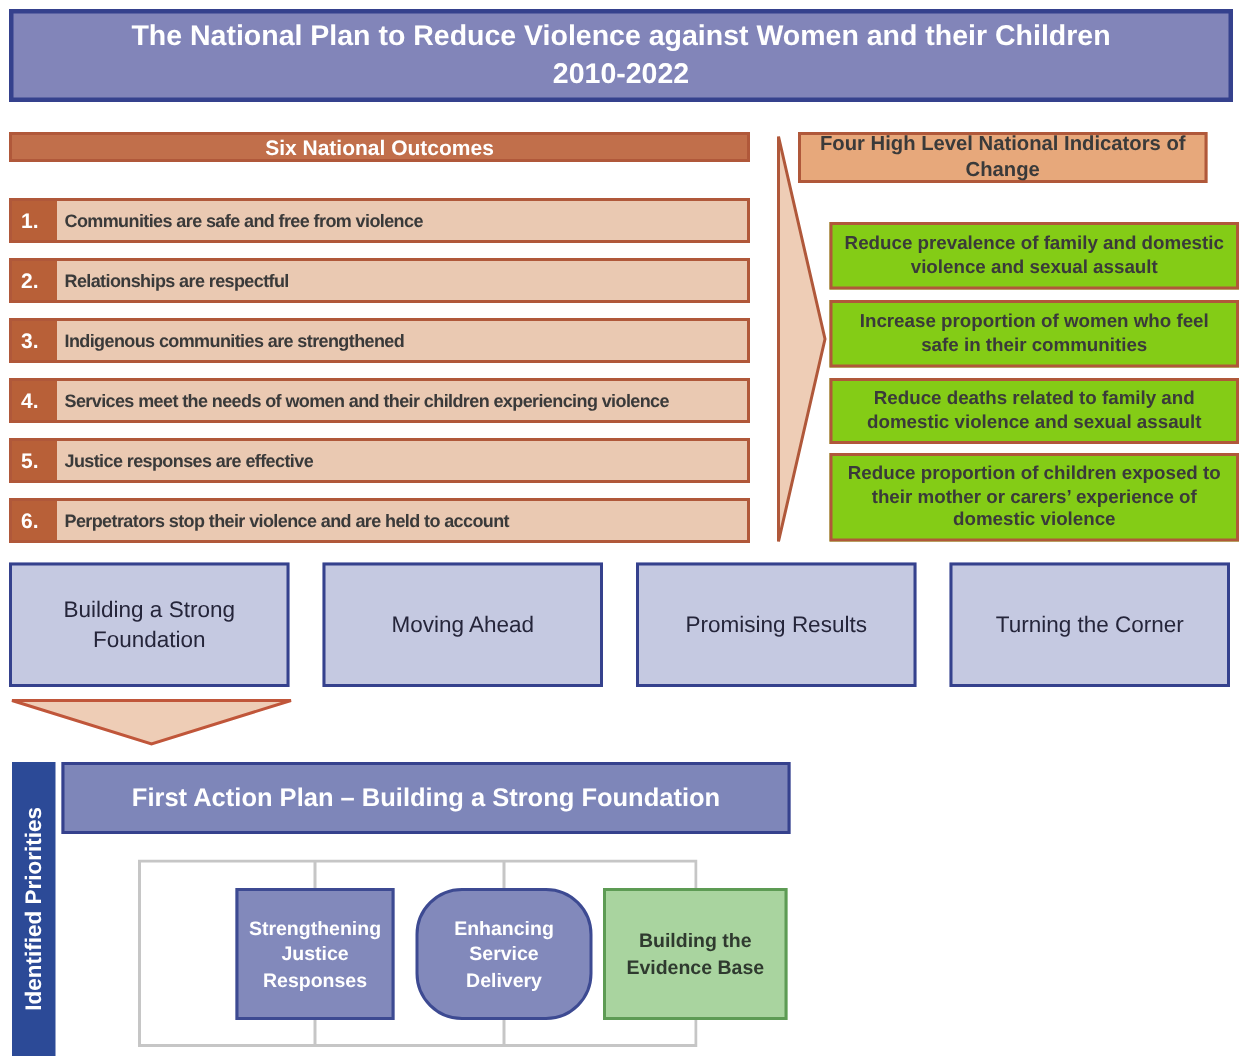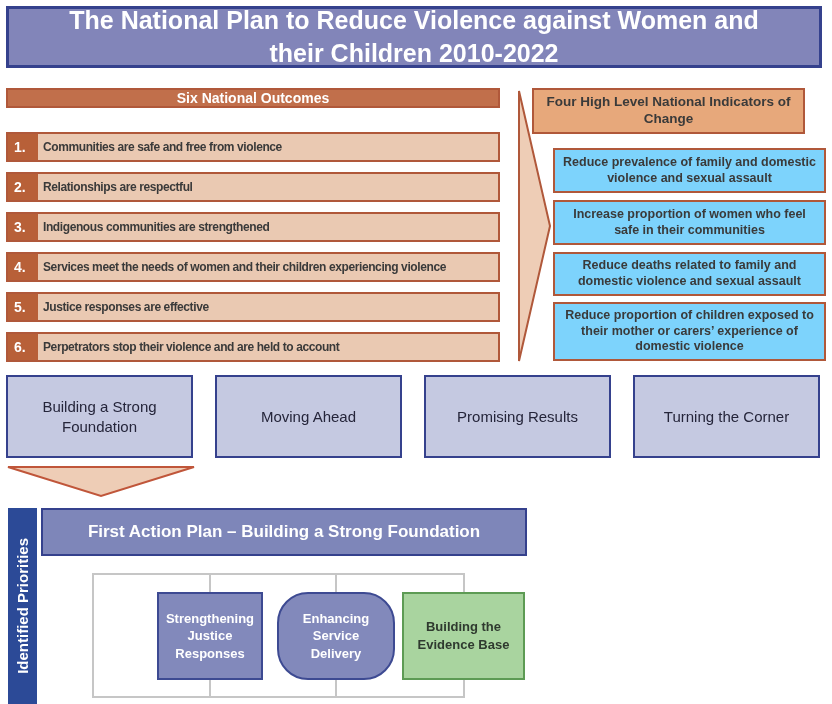--- a/index.html
+++ b/index.html
@@ -6,21 +6,21 @@
   .canvas{
     position:relative;width:832px;height:704px;background:#ffffff;
     font-family:"Liberation Sans",sans-serif;overflow:hidden;
   }
   
   .banner{
     position:absolute;left:6px;top:6px;width:816px;height:62px;
     background:#8285b9;border:3px solid #35418d;box-sizing:border-box;
     display:flex;align-items:center;justify-content:center;text-align:center;
   }
-  .banner span{color:#ffffff;font-weight:bold;font-size:25px;line-height:1.32;padding:0 55px;}
+  .banner span{color:#ffffff;font-weight:bold;font-size:19px;line-height:1.32;padding:0 55px;}
   
   .outcomes-header{
     position:absolute;left:6px;top:88px;width:494px;height:20px;
     background:#c16f4b;border:2px solid #b0583a;box-sizing:border-box;
     display:flex;align-items:center;justify-content:center;
   }
   .outcomes-header span{color:#ffffff;font-weight:bold;font-size:14px;}
   .outcome-row{
     position:absolute;left:6px;width:494px;height:30px;
     border:2px solid #b0583a;box-sizing:border-box;background:#eac9b2;
@@ -33,28 +33,28 @@
   }
   .outcome-row .txt{
     flex:1;display:flex;align-items:center;padding-left:5px;
     color:#3a3a3a;font-weight:bold;font-size:12px;letter-spacing:-0.4px;white-space:nowrap;
   }
   .r1{top:132px;} .r2{top:172px;} .r3{top:212px;} .r4{top:252px;} .r5{top:292px;} .r6{top:332px;}
   
   .arrow-right{position:absolute;left:515px;top:88px;}
   
   .ind-header{
-    position:absolute;left:532px;top:88px;width:273px;height:46px;
+    position:absolute;left:532px;top:88px;width:273px;height:34px;
     background:#e7a87b;border:2px solid #b0583a;box-sizing:border-box;
     display:flex;align-items:center;justify-content:center;text-align:center;
   }
   .ind-header span{color:#3a3a3a;font-weight:bold;font-size:13.5px;line-height:1.25;}
   .ind-item{
     position:absolute;left:553px;width:273px;
-    background:#7dd3fc;border:2px solid #b0583a;box-sizing:border-box;
+    background:#84cc16;border:2px solid #b0583a;box-sizing:border-box;
     display:flex;align-items:center;justify-content:center;text-align:center;
   }
   .ind-item span{color:#3a3a3a;font-weight:bold;font-size:12.5px;line-height:1.25;padding:2px 6px;}
   .i1{top:148px;height:45px;} .i2{top:200px;height:45px;}
   .i3{top:252px;height:44px;} .i4{top:302px;height:59px;}
   
   .phase{
     position:absolute;top:375px;width:187px;height:83px;
     background:#c5c9e1;border:2.5px solid #35418d;box-sizing:border-box;
     display:flex;align-items:center;justify-content:center;text-align:center;

